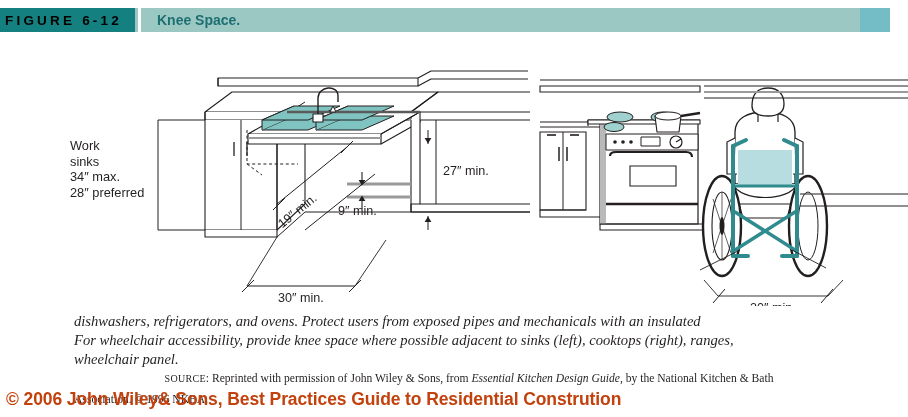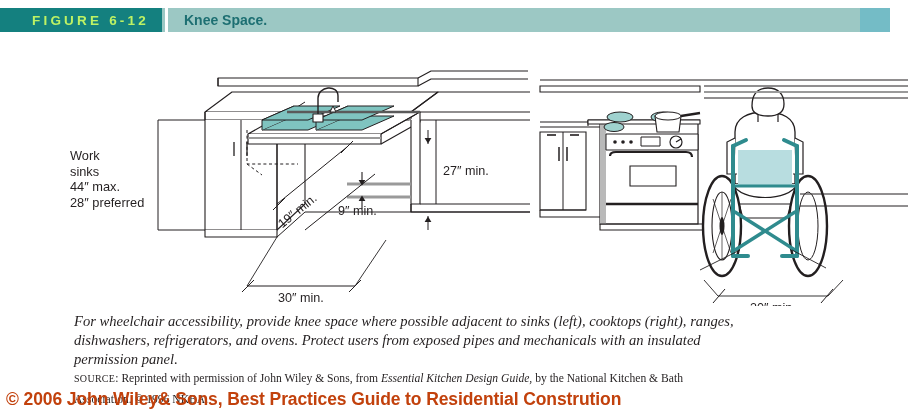--- a/index.html
+++ b/index.html
@@ -20,27 +20,27 @@
     position: absolute;
     left: 0;
     top: 8px;
     width: 890px;
     height: 24px;
     display: flex;
     align-items: stretch;
   }
   #figure-badge {
     background: #14807f;
-    color: #bef264;
+    color: #000000;
     font-size: 13.5px;
     font-weight: bold;
     letter-spacing: 3.2px;
     display: flex;
     align-items: center;
-    padding: 0 13px 0 32px;
+    padding: 0 13px 0 5px;
     white-space: nowrap;
   }
   #figure-banner {
     flex: 1;
     background: #9cc8c4;
     display: flex;
     align-items: center;
     position: relative;
   }
   #figure-banner::before {
@@ -89,20 +89,21 @@
     line-height: 19.2px;
     white-space: nowrap;
   }
   #source-line {
     margin-top: 2px;
     font-family: "Liberation Serif", serif;
     font-size: 11.6px;
     color: #231f20;
     line-height: 14px;
     white-space: nowrap;
+    text-align: center;
   }
   #source-line .sc {
     font-size: 10px;
     letter-spacing: 0.3px;
   }
   #source-line .it { font-style: italic; }
   #source-line-2 {
     margin-top: 7px;
     font-family: Liberation Serif, serif;
     font-size: 11.6px;
@@ -120,21 +121,21 @@
     font-weight: bold;
     font-size: 17.5px;
     white-space: nowrap;
     letter-spacing: -0.1px;
   }
 
   
   #work-height-label {
     position: absolute;
     left: 70px;
-    top: 148px;
+    top: 138px;
     font-size: 12.8px;
     color: #231f20;
     line-height: 15.6px;
     white-space: nowrap;
   }
 
   .dim-text {
     font-size: 12.6px;
     fill: #231f20;
     font-family: "Liberation Sans", sans-serif;
@@ -401,25 +402,25 @@
 
   <text class="dim-text" x="773" y="278" text-anchor="middle">30″ min.</text>
   <text class="dim-text" x="786" y="295" text-anchor="middle">knee space</text>
 
 </svg>
 </div>
 
 <div id="work-height-label">
   <div>Work</div>
   <div>sinks</div>
-  <div>44″ max.</div>
+  <div>34″ max.</div>
   <div>28″ preferred</div>
 </div>
 
 <div id="caption-block">
+  <div class="cap-line">dishwashers, refrigerators, and ovens. Protect users from exposed pipes and mechanicals with an insulated</div>
   <div class="cap-line">For wheelchair accessibility, provide knee space where possible adjacent to sinks (left), cooktops (right), ranges,</div>
-  <div class="cap-line">dishwashers, refrigerators, and ovens. Protect users from exposed pipes and mechanicals with an insulated</div>
-  <div class="cap-line">permission panel.</div>
+  <div class="cap-line">wheelchair panel.</div>
   <div id="source-line"><span class="sc">SOURCE</span><span>: Reprinted with permission of John Wiley &amp; Sons, from </span><span class="it">Essential Kitchen Design Guide,</span><span> by the National Kitchen &amp; Bath</span></div>
   <div id="source-line-2">Association. © 1996 NKBA.</div>
 </div>
 
 <div id="watermark">© 2006 John Wiley&amp; Sons, Best Practices Guide to Residential Constrution</div>
 
 </body></html>

